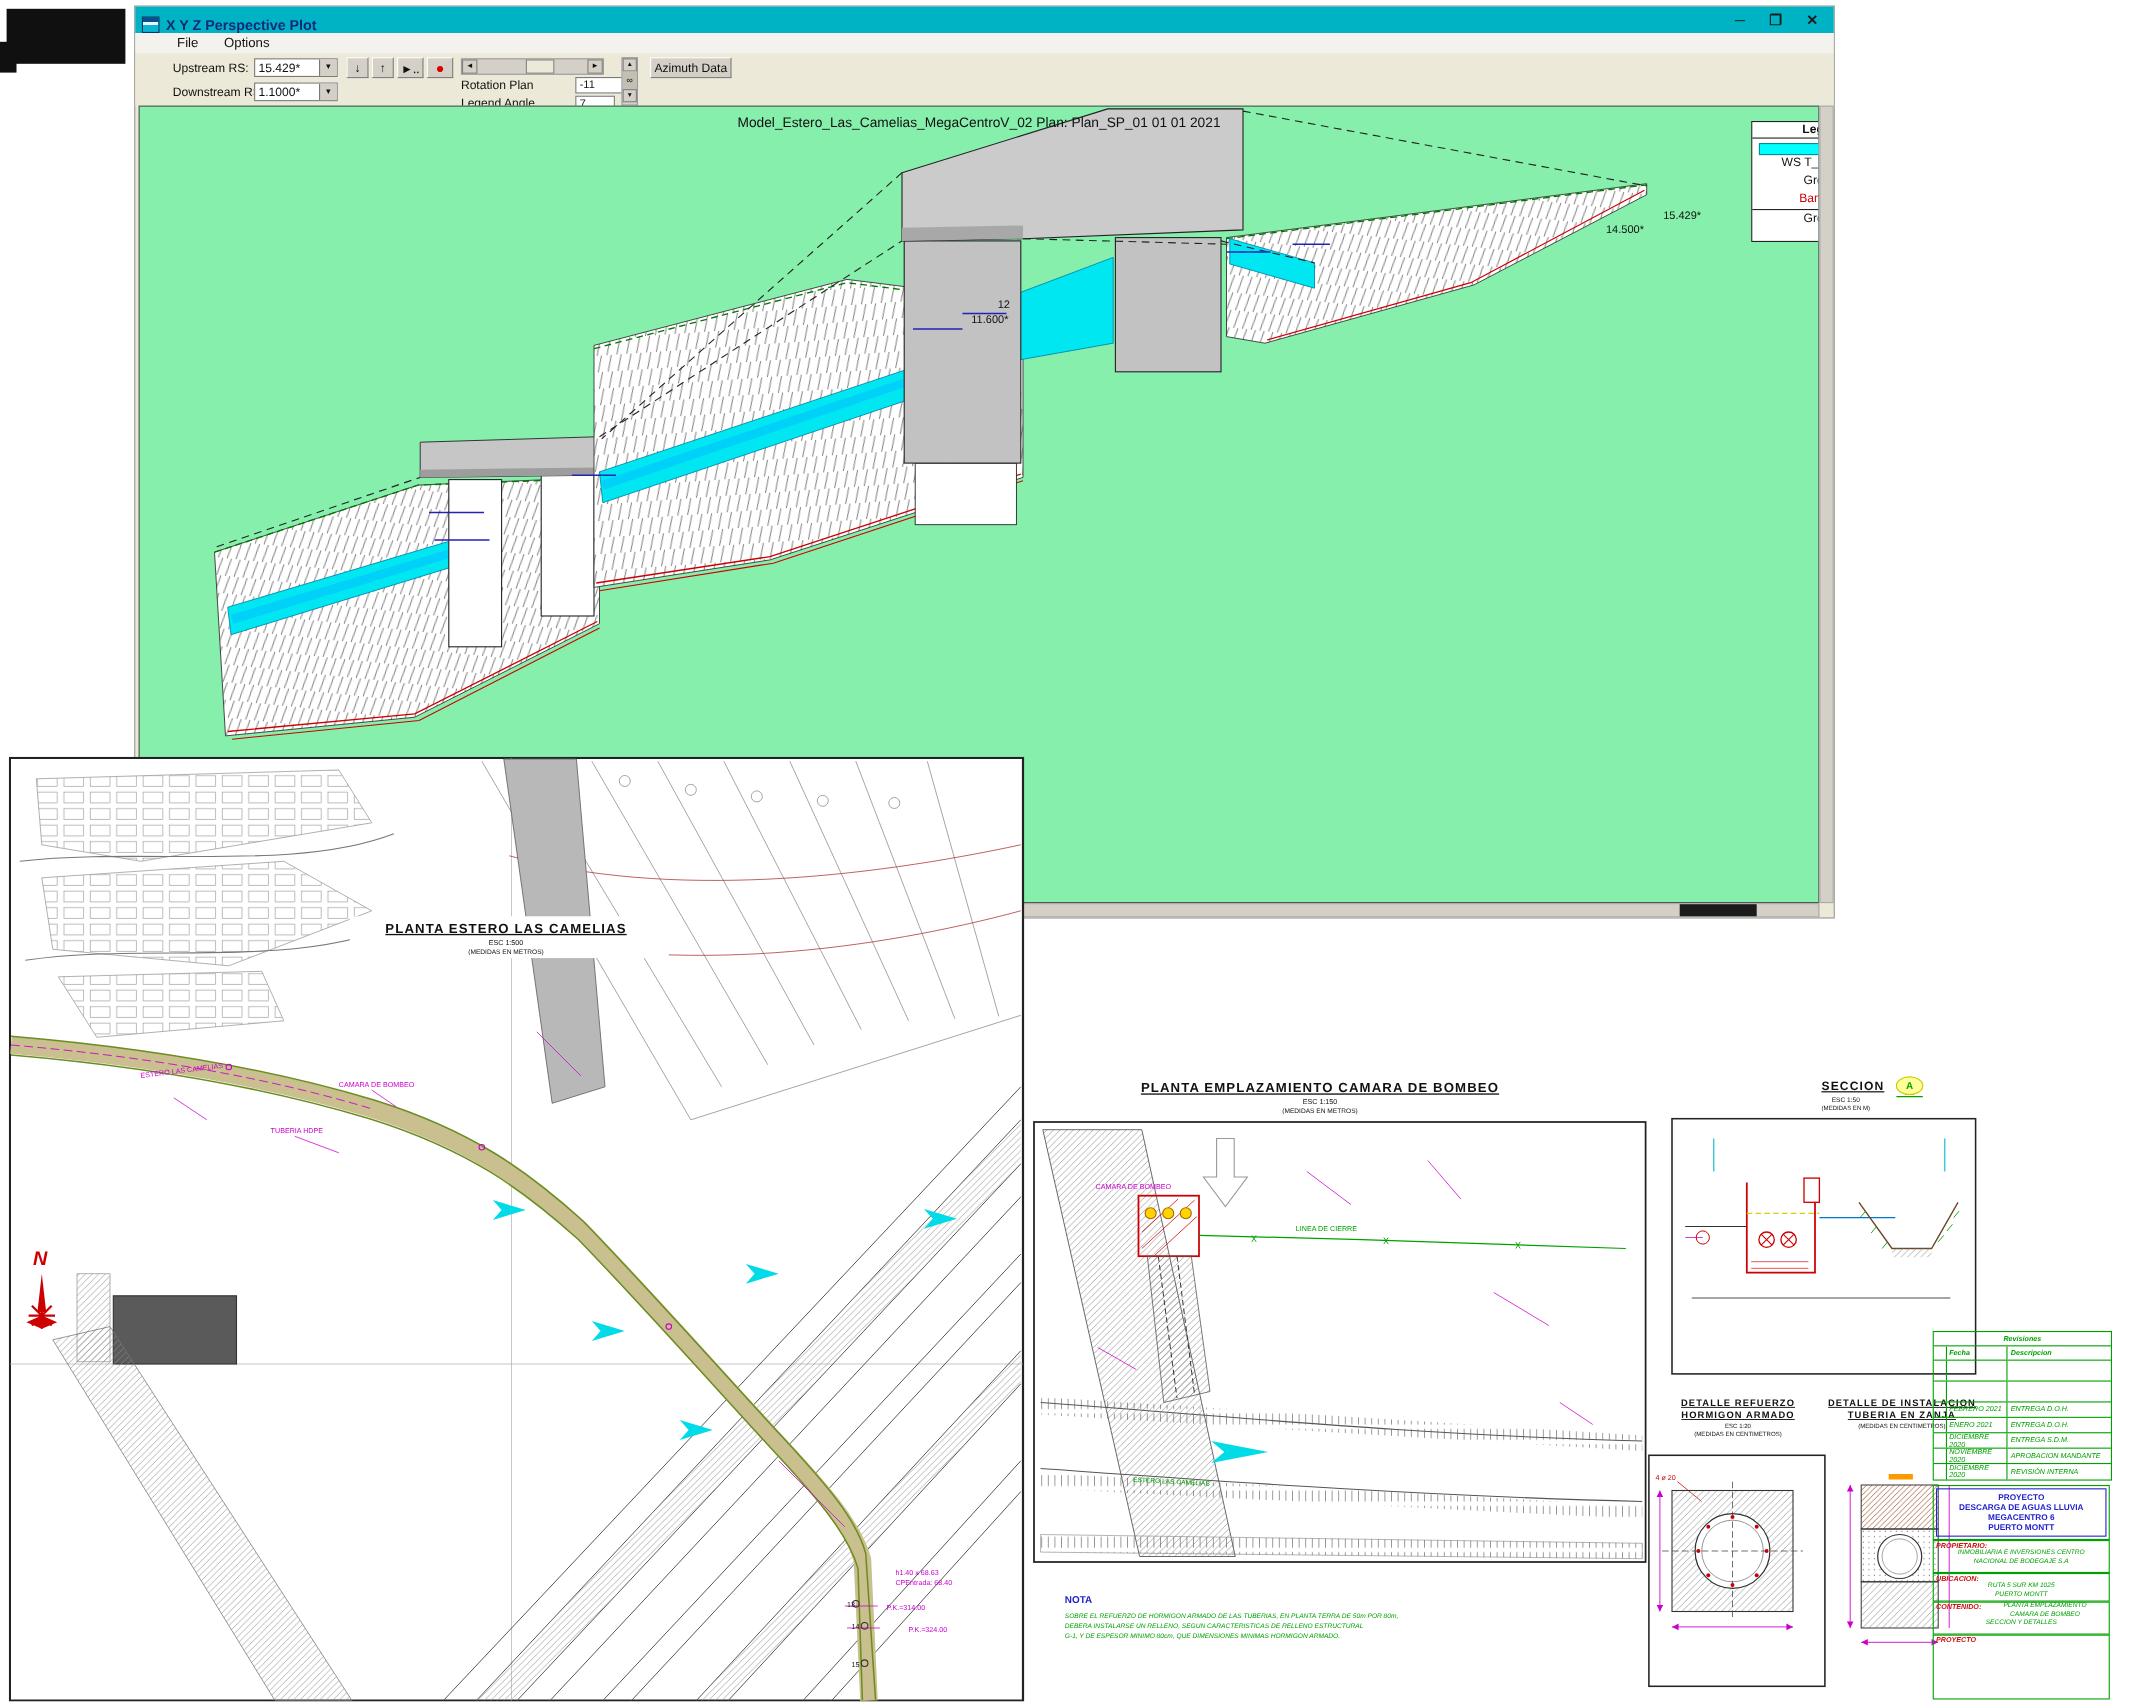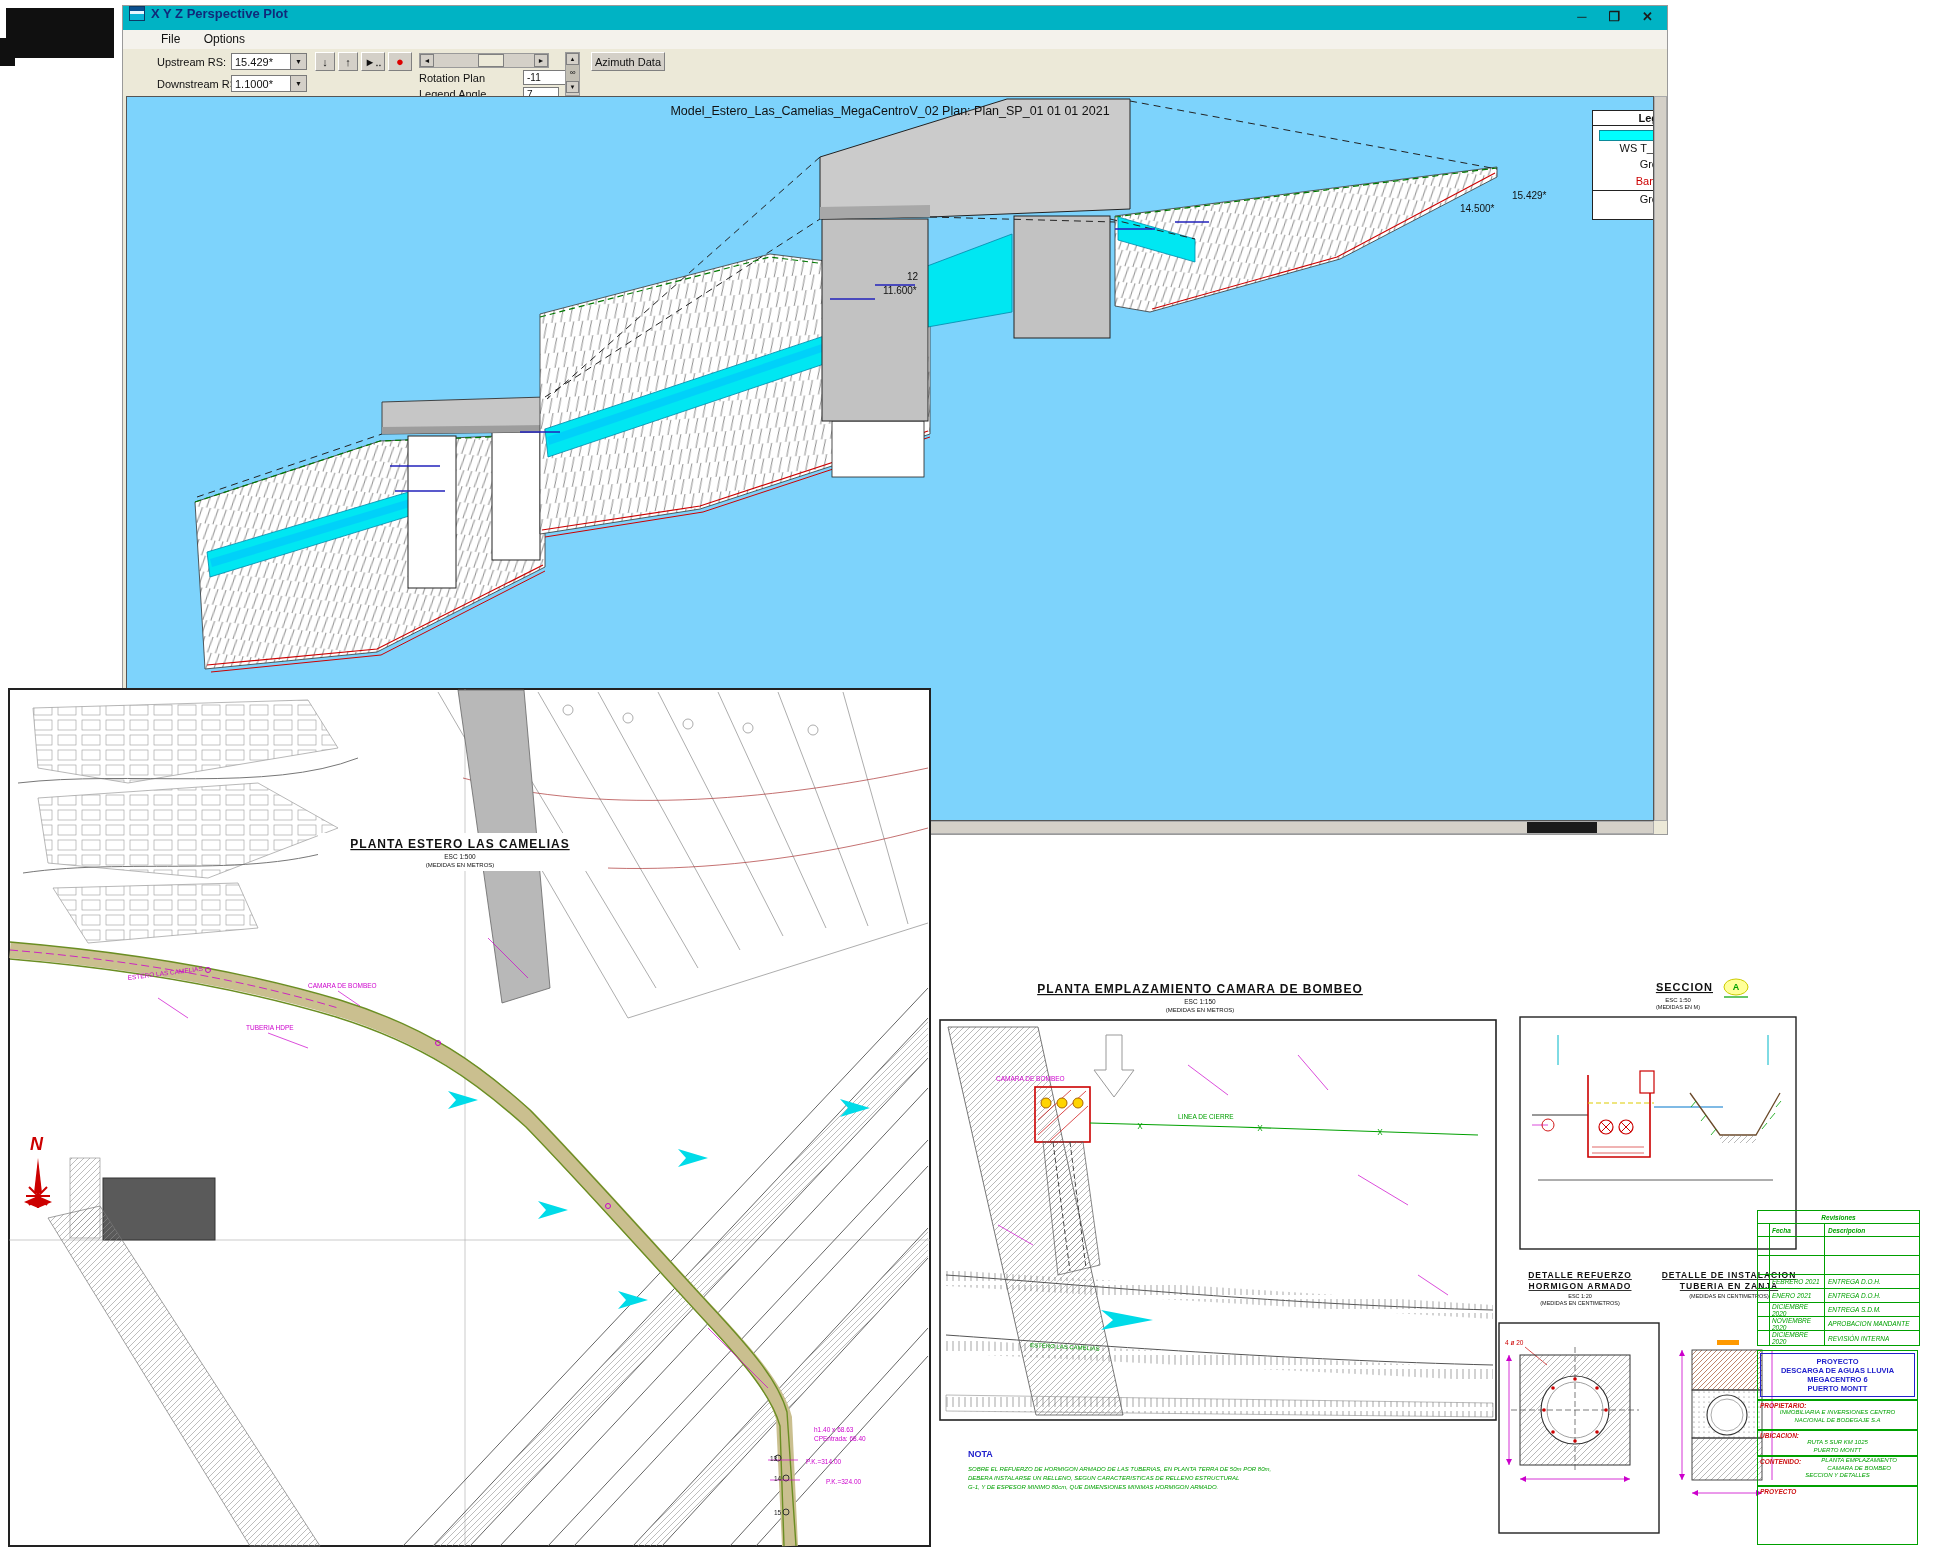--- a/index.html
+++ b/index.html
@@ -3,21 +3,21 @@
 <meta charset="utf-8">
 <style>
   html,body{margin:0;padding:0;background:#fff;}
   #screen{position:relative;width:1951px;height:1547px;background:#fff;overflow:hidden;
           font-family:"Liberation Sans",sans-serif;}
   .abs{position:absolute;}
   
   #hecras-window{left:122px;top:5px;width:1546px;height:830px;background:#ece9d8;
     border:1px solid #9a9a9a;box-sizing:border-box;}
   .titlebar{position:absolute;left:0;top:0;width:100%;height:24px;background:#00b3c4;
-    display:flex;align-items:flex-start;padding:0 6px;box-sizing:border-box;}
+    display:flex;align-items:flex-end;padding:0 6px;box-sizing:border-box;}
   .app-icon{width:14px;height:13px;margin-right:6px;display:inline-block;
     background:linear-gradient(180deg,#0a4f8f 0 4px,#e8f6ff 4px 7px,#0ab4d6 7px 13px);
     border:1px solid #0a3a66;}
   .title-text{color:#102a7a;font-weight:bold;font-size:13px;}
   .winbtns{margin-left:auto;display:flex;gap:22px;color:#1b1b1b;font-size:13px;font-weight:bold;}
   .winbtns span{cursor:default;line-height:22px;}
   .menubar{position:absolute;left:0;top:24px;width:100%;height:19px;background:#f4f2ec;
     border-bottom:1px solid #c8c4b8;font-size:12px;color:#111;}
   .menubar span{display:inline-block;padding:2px 10px;}
   .toolbar{position:absolute;left:0;top:43px;width:100%;height:47px;background:#ece9d8;font-size:11px;color:#111;}
@@ -34,21 +34,21 @@
     font-size:10px;padding:0 3px;box-sizing:border-box;line-height:14px;}
   .slider{position:absolute;height:15px;background:#d4d0c8;border:1px solid #9a9a9a;box-sizing:border-box;}
   .slider .sbtn{position:absolute;top:0;width:14px;height:13px;background:#d4d0c8;border:1px solid #808080;
     font-size:7px;text-align:center;line-height:12px;box-sizing:border-box;}
   .slider .sthumb{position:absolute;top:0;left:58px;width:26px;height:13px;background:#ece9d8;
     border:1px solid #808080;box-sizing:border-box;}
   .spinner{position:absolute;width:15px;height:44px;background:#d4d0c8;border:1px solid #9a9a9a;
     box-sizing:border-box;font-size:6px;text-align:center;}
   .spinner div{height:12px;border:1px solid #808080;background:#d4d0c8;line-height:11px;box-sizing:border-box;}
   .spinner .mid{height:16px;border:none;background:#c2bfb4;line-height:16px;font-size:8px;}
-  .plotarea{position:absolute;left:3px;top:90px;width:1528px;height:725px;background:#7dd3fc;
+  .plotarea{position:absolute;left:3px;top:90px;width:1528px;height:725px;background:#86efac;
     border:1px solid #555;box-sizing:border-box;overflow:hidden;}
   .plot-title{position:absolute;left:0;top:7px;width:100%;text-align:center;font-size:12.5px;color:#111;}
   .vscroll{position:absolute;left:1531px;top:90px;width:13px;height:725px;background:#d4d0c8;
     border:1px solid #aaa;box-sizing:border-box;}
   .hscroll{position:absolute;left:3px;top:815px;width:1528px;height:13px;background:#d4d0c8;
     border:1px solid #aaa;box-sizing:border-box;}
   .hthumb{position:absolute;right:56px;top:0;width:70px;height:11px;background:#1b1b1b;}
   
   .legend{position:absolute;left:1465px;top:13px;width:130px;height:108px;background:#fff;
     border:1px solid #222;font-size:11px;text-align:center;color:#111;}

